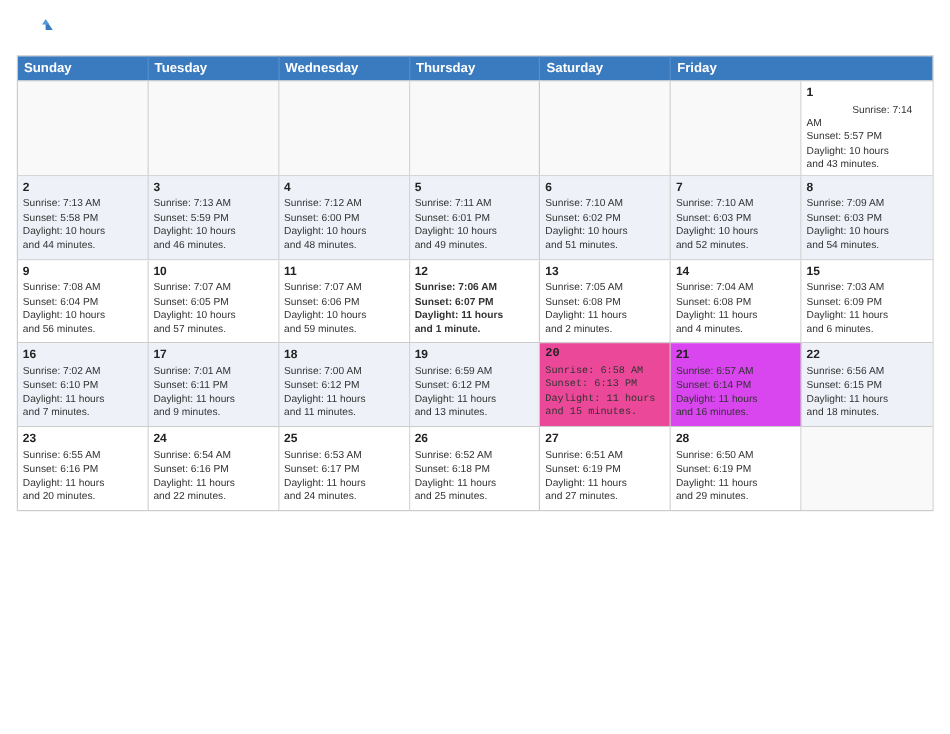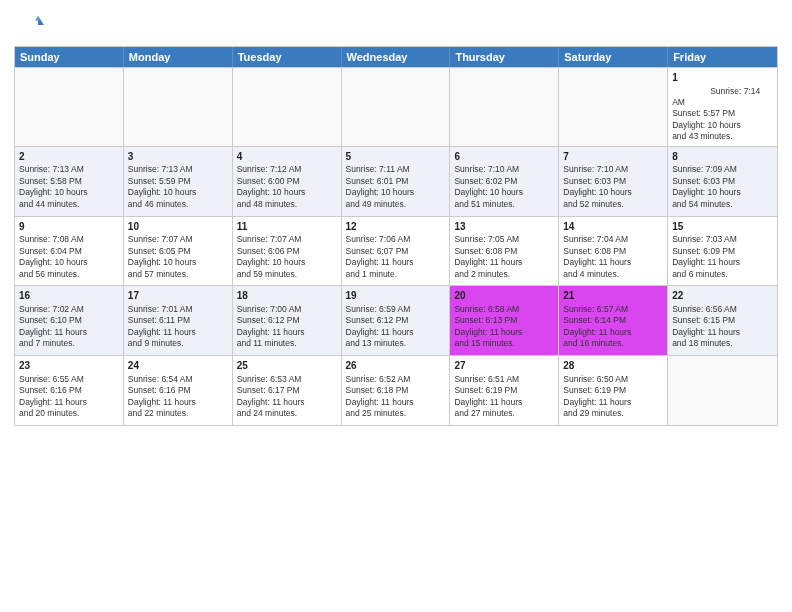--- a/index.html
+++ b/index.html
@@ -123,21 +123,20 @@
     </div>
     <div class="title-block">
       <div class="month-title"></div>
       <div class="subtitle"></div>
     </div>
   </div>
 
   <div class="calendar">
     <div class="cal-header">
     <div class="cal-header-cell">Sunday</div>
-        <div class="cal-header-cell">Monday</div>
         <div class="cal-header-cell">Tuesday</div>
         <div class="cal-header-cell">Wednesday</div>
         <div class="cal-header-cell">Thursday</div>
         <div class="cal-header-cell">Saturday</div>
         <div class="cal-header-cell">Friday</div>
       </div>
     <div class="cal-body">
     <div class="cal-row">
           <div class="cal-cell empty"></div>
           <div class="cal-cell empty"></div>
@@ -186,21 +185,21 @@
 Daylight: 10 hours
 and 56 minutes.</span></div>
           <div class="cal-cell"><span class="day-num">10</span><span style="white-space: pre-line;">Sunrise: 7:07 AM
 Sunset: 6:05 PM
 Daylight: 10 hours
 and 57 minutes.</span></div>
           <div class="cal-cell"><span class="day-num">11</span><span style="white-space: pre-line;">Sunrise: 7:07 AM
 Sunset: 6:06 PM
 Daylight: 10 hours
 and 59 minutes.</span></div>
-          <div class="cal-cell"><span class="day-num">12</span><span style="white-space: pre-line;">Sunrise: 7:06 AM
+          <div class="cal-cell"><span class="day-num">12</span><span style="white-space: pre-line; font-weight: bold;">Sunrise: 7:06 AM
 Sunset: 6:07 PM
 Daylight: 11 hours
 and 1 minute.</span></div>
           <div class="cal-cell"><span class="day-num">13</span><span style="white-space: pre-line;">Sunrise: 7:05 AM
 Sunset: 6:08 PM
 Daylight: 11 hours
 and 2 minutes.</span></div>
           <div class="cal-cell"><span class="day-num">14</span><span style="white-space: pre-line;">Sunrise: 7:04 AM
 Sunset: 6:08 PM
 Daylight: 11 hours
@@ -220,21 +219,21 @@
 Daylight: 11 hours
 and 9 minutes.</span></div>
           <div class="cal-cell" style="background: rgb(238, 242, 248);"><span class="day-num">18</span><span style="white-space: pre-line;">Sunrise: 7:00 AM
 Sunset: 6:12 PM
 Daylight: 11 hours
 and 11 minutes.</span></div>
           <div class="cal-cell" style="background: rgb(238, 242, 248);"><span class="day-num">19</span><span style="white-space: pre-line;">Sunrise: 6:59 AM
 Sunset: 6:12 PM
 Daylight: 11 hours
 and 13 minutes.</span></div>
-          <div class="cal-cell" style="background: #d946ef;"><span class="day-num">20</span><span style="white-space: pre-line;">Sunrise: 6:58 AM
+          <div class="cal-cell" style="background: #ec4899; font-family: Liberation Mono, monospace;"><span class="day-num">20</span><span style="white-space: pre-line;">Sunrise: 6:58 AM
 Sunset: 6:13 PM
 Daylight: 11 hours
 and 15 minutes.</span></div>
           <div class="cal-cell" style="background: #d946ef;"><span class="day-num">21</span><span style="white-space: pre-line;">Sunrise: 6:57 AM
 Sunset: 6:14 PM
 Daylight: 11 hours
 and 16 minutes.</span></div>
           <div class="cal-cell" style="background: rgb(238, 242, 248);"><span class="day-num">22</span><span style="white-space: pre-line;">Sunrise: 6:56 AM
 Sunset: 6:15 PM
 Daylight: 11 hours

